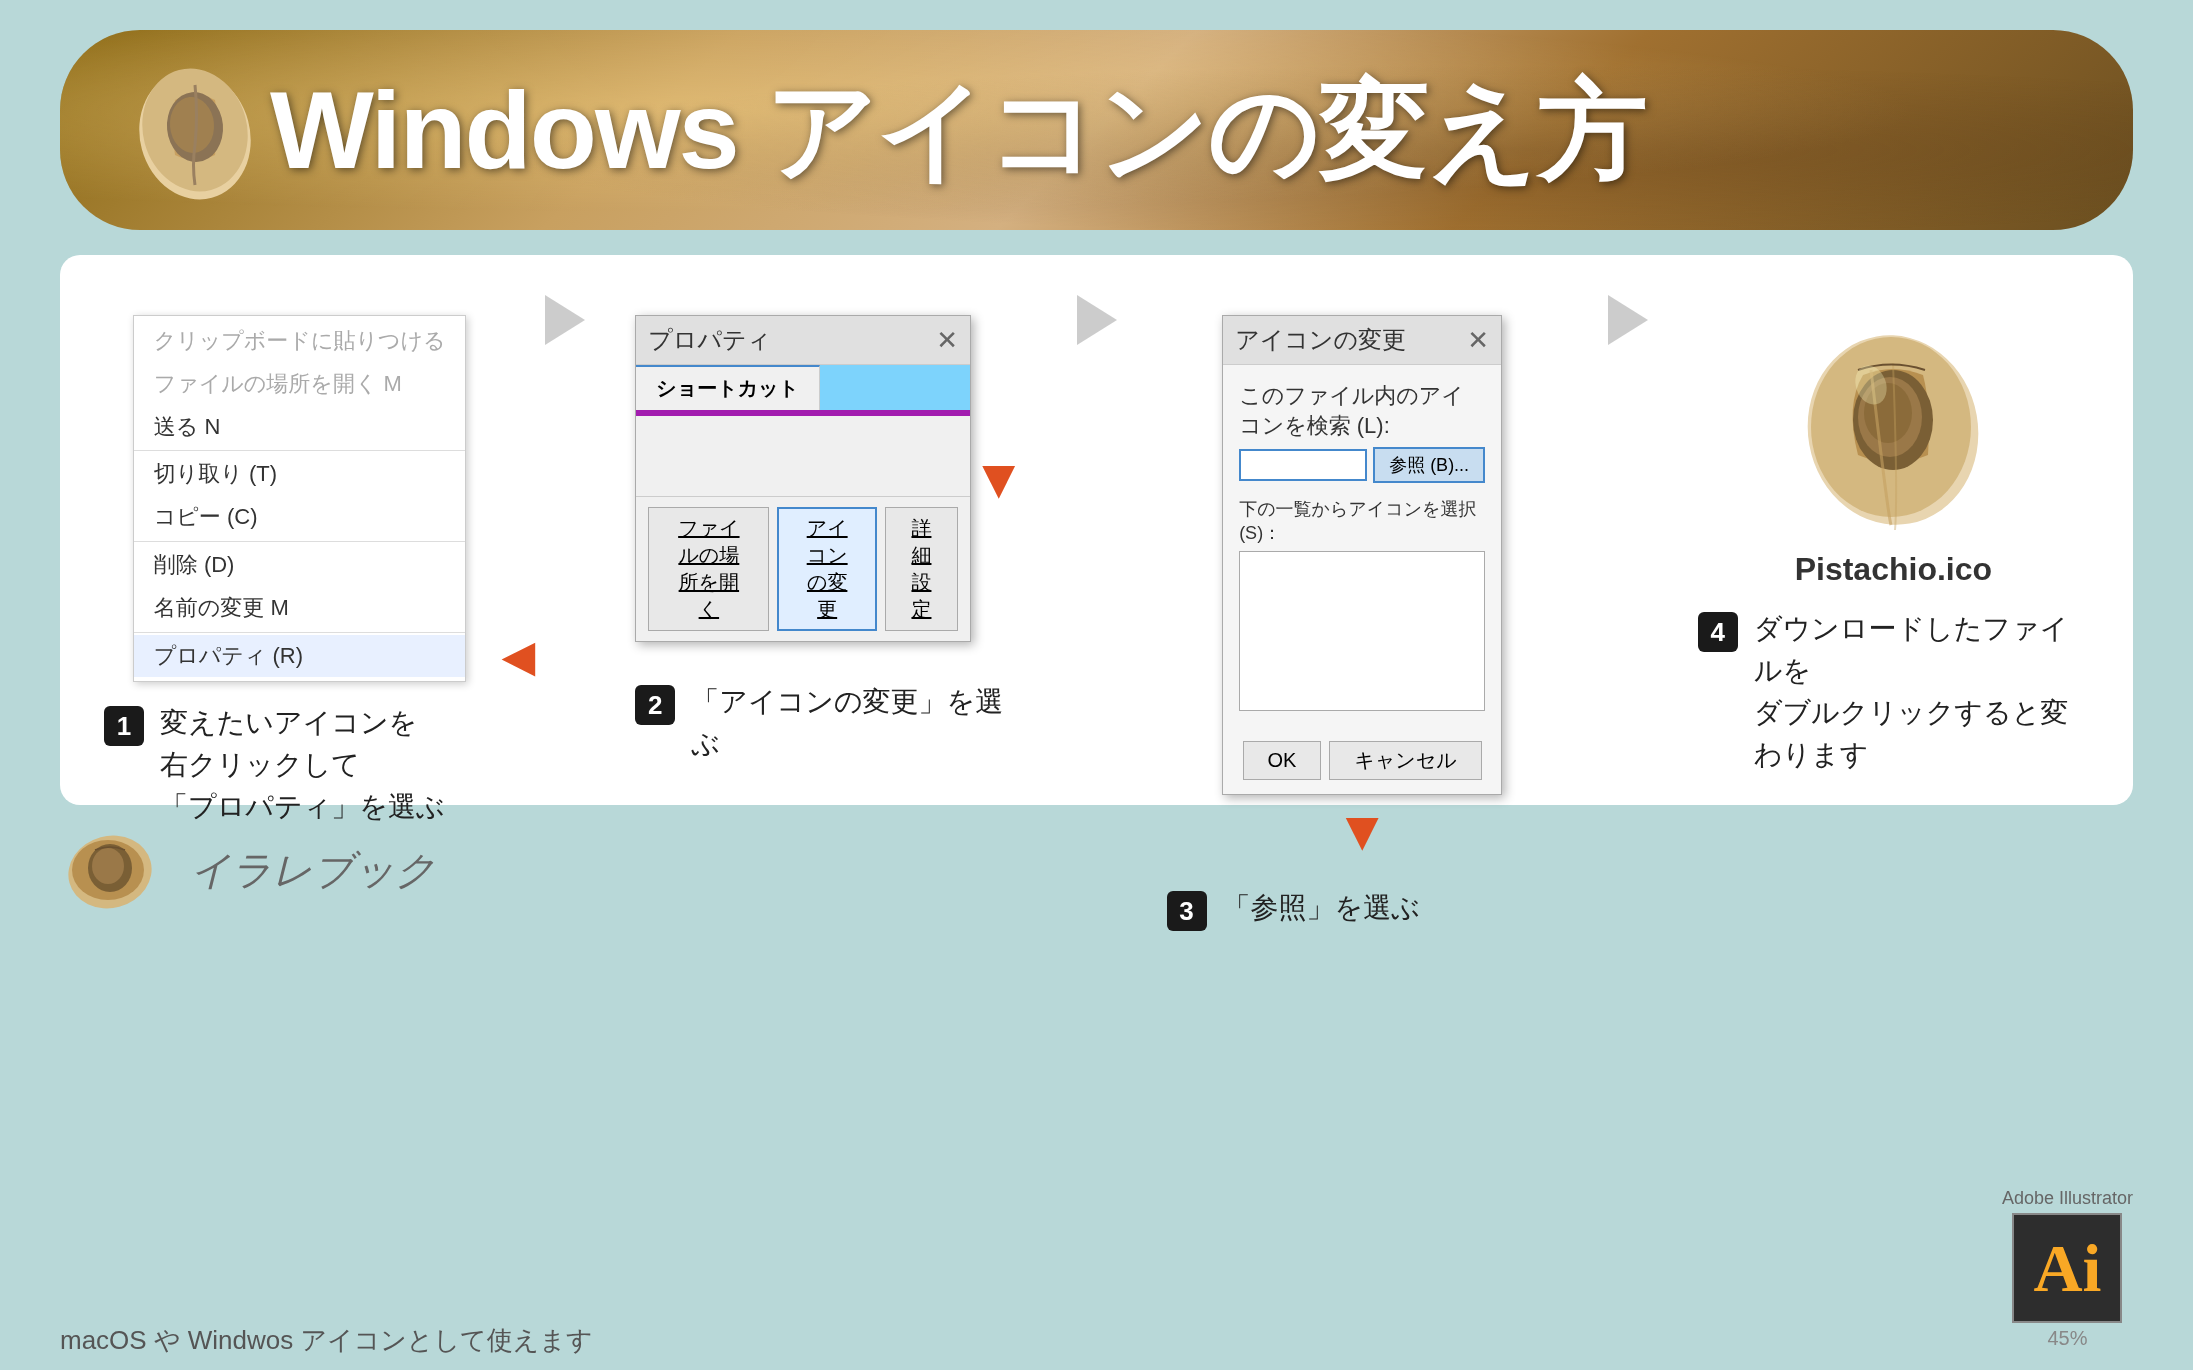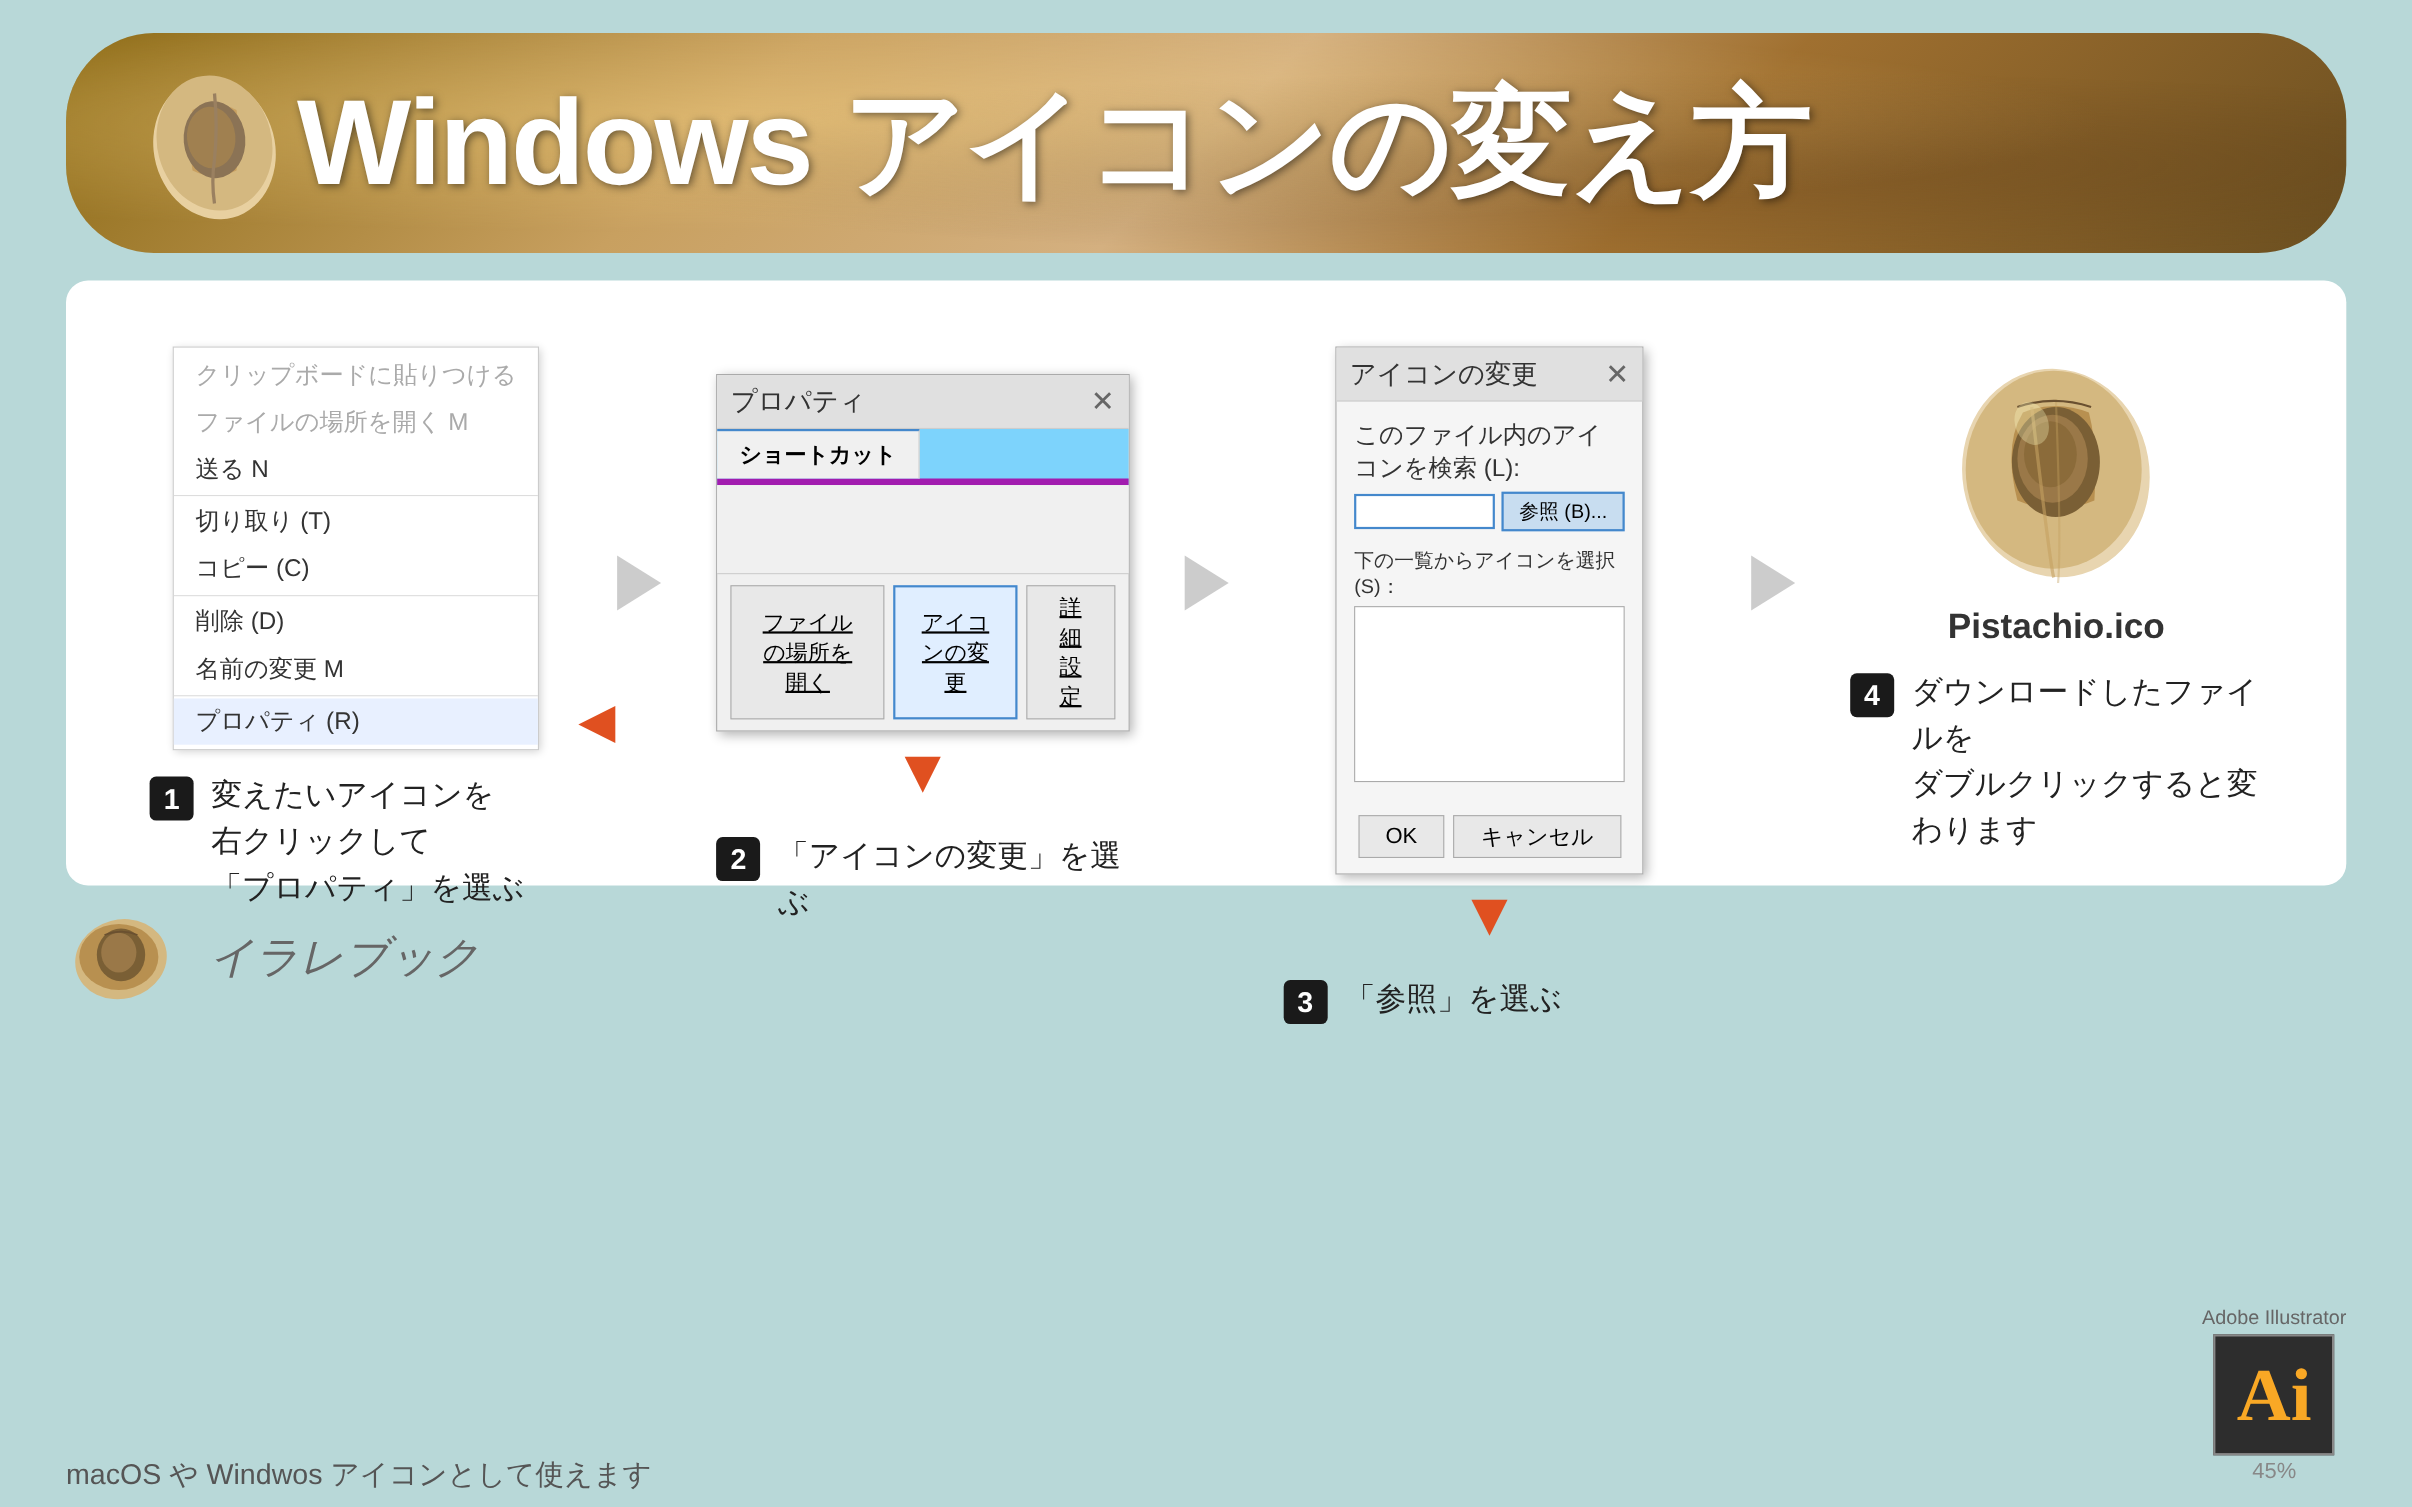--- a/index.html
+++ b/index.html
@@ -48,24 +48,24 @@
       z-index: 2;
       letter-spacing: -2px;
       line-height: 1;
     }
 
     
     .main-card {
       margin: 25px 60px;
       background: white;
       border-radius: 20px;
-      padding: 40px 76px;
+      padding: 40px 44px;
       height: 550px;
       display: flex;
-      align-items: center;
+      align-items: flex-start;
       gap: 40px;
     }
 
     
     .step-section {
       display: flex;
       flex-direction: column;
       align-items: flex-start;
       flex: 1;
       height: 100%;
@@ -378,24 +378,23 @@
     }
 
     .step-info {
       margin-top: auto;
       width: 100%;
     }
 
     
     .step2-container {
       display: flex;
-      flex-direction: column;
+      flex-direction: row;
       align-items: center;
       gap: 0;
-      margin-top: 25px;
     }
 
     
     .step3-container {
       display: flex;
       flex-direction: column;
       align-items: center;
     }
 
     .icon-browse-btn-highlighted {

